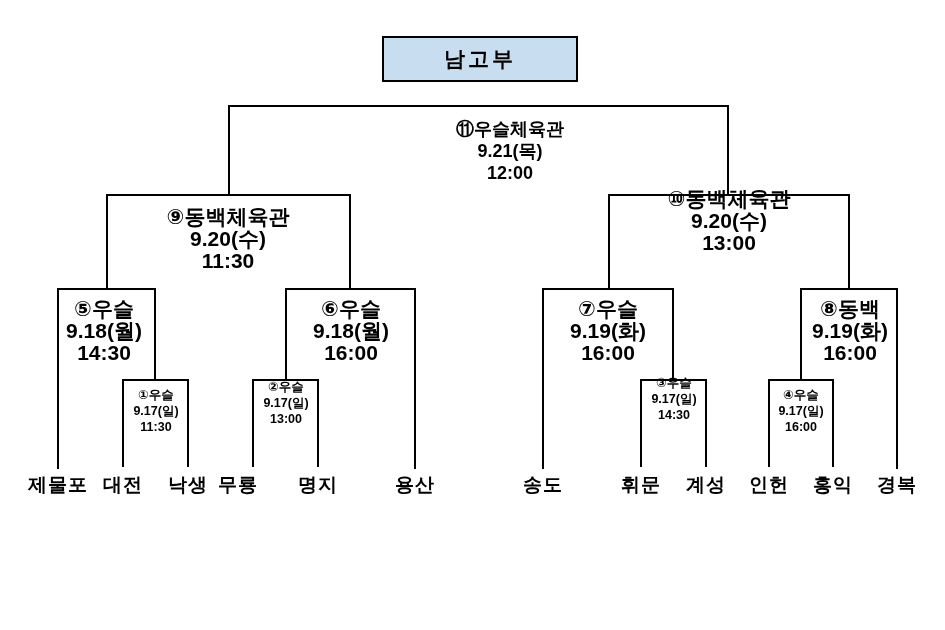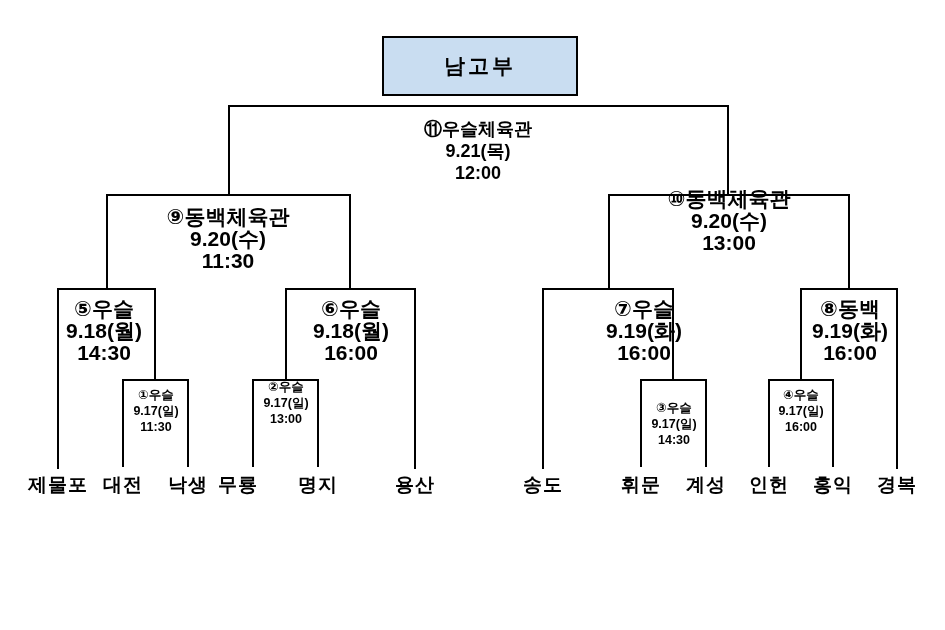--- a/index.html
+++ b/index.html
@@ -1,26 +1,26 @@
 <!DOCTYPE html>
 <html style="--title-fill: #c9ddf1; --line-color: #000000;"><head>
 <meta charset="utf-8">
 <style>
   html,body{margin:0;padding:0;background:#ffffff;}
   body{width:945px;height:630px;font-family:"Liberation Sans","DejaVu Sans",sans-serif;}
   .stage{position:relative;width:945px;height:630px;background:#ffffff;overflow:hidden;color:#000;}
   .hl{position:absolute;height:2px;background:var(--line-color,#000);}
   .vl{position:absolute;width:2px;background:var(--line-color,#000);}
-  .title-box{position:absolute;left:382px;top:36px;width:196px;height:60px;
+  .title-box{position:absolute;left:382px;top:36px;width:196px;height:46px;
     background:var(--title-fill,#c9ddf1);border:2px solid var(--line-color,#000);box-sizing:border-box;
     display:flex;align-items:center;justify-content:center;
     font-size:21px;font-weight:bold;letter-spacing:3px;}
   .match{position:absolute;transform:translateX(-50%);text-align:center;font-weight:bold;
     white-space:nowrap;}
-  .match.lg{font-size:18px;line-height:22px;}
+  .match.lg{font-size:18px;line-height:22px;margin-left:32px;}
   .match.md{font-size:21px;line-height:22px;}
   .match.sm{font-size:12.5px;line-height:16px;}
   .team{position:absolute;top:472px;transform:translateX(-50%);font-weight:bold;
     font-size:19px;white-space:nowrap;letter-spacing:1px;}
 </style>
 </head>
 <body>
 
 <div class="stage">
 
@@ -95,21 +95,21 @@
     <div>9.18(월)</div>
     <div>14:30</div>
   </div>
 
   <div class="match md" style="left:351px;top:298px">
     <div>⑥우슬</div>
     <div>9.18(월)</div>
     <div>16:00</div>
   </div>
 
-  <div class="match md" style="left:644px;top:298px">
+  <div class="match md" style="left:608px;top:298px">
     <div>⑦우슬</div>
     <div>9.19(화)</div>
     <div>16:00</div>
   </div>
 
   <div class="match md" style="left:850px;top:298px">
     <div>⑧동백</div>
     <div>9.19(화)</div>
     <div>16:00</div>
   </div>
@@ -119,21 +119,21 @@
     <div>9.17(일)</div>
     <div>11:30</div>
   </div>
 
   <div class="match sm" style="left:286px;top:379px">
     <div>②우슬</div>
     <div>9.17(일)</div>
     <div>13:00</div>
   </div>
 
-  <div class="match sm" style="left:674px;top:400px">
+  <div class="match sm" style="left:674px;top:375px">
     <div>③우슬</div>
     <div>9.17(일)</div>
     <div>14:30</div>
   </div>
 
   <div class="match sm" style="left:801px;top:387px">
     <div>④우슬</div>
     <div>9.17(일)</div>
     <div>16:00</div>
   </div>

